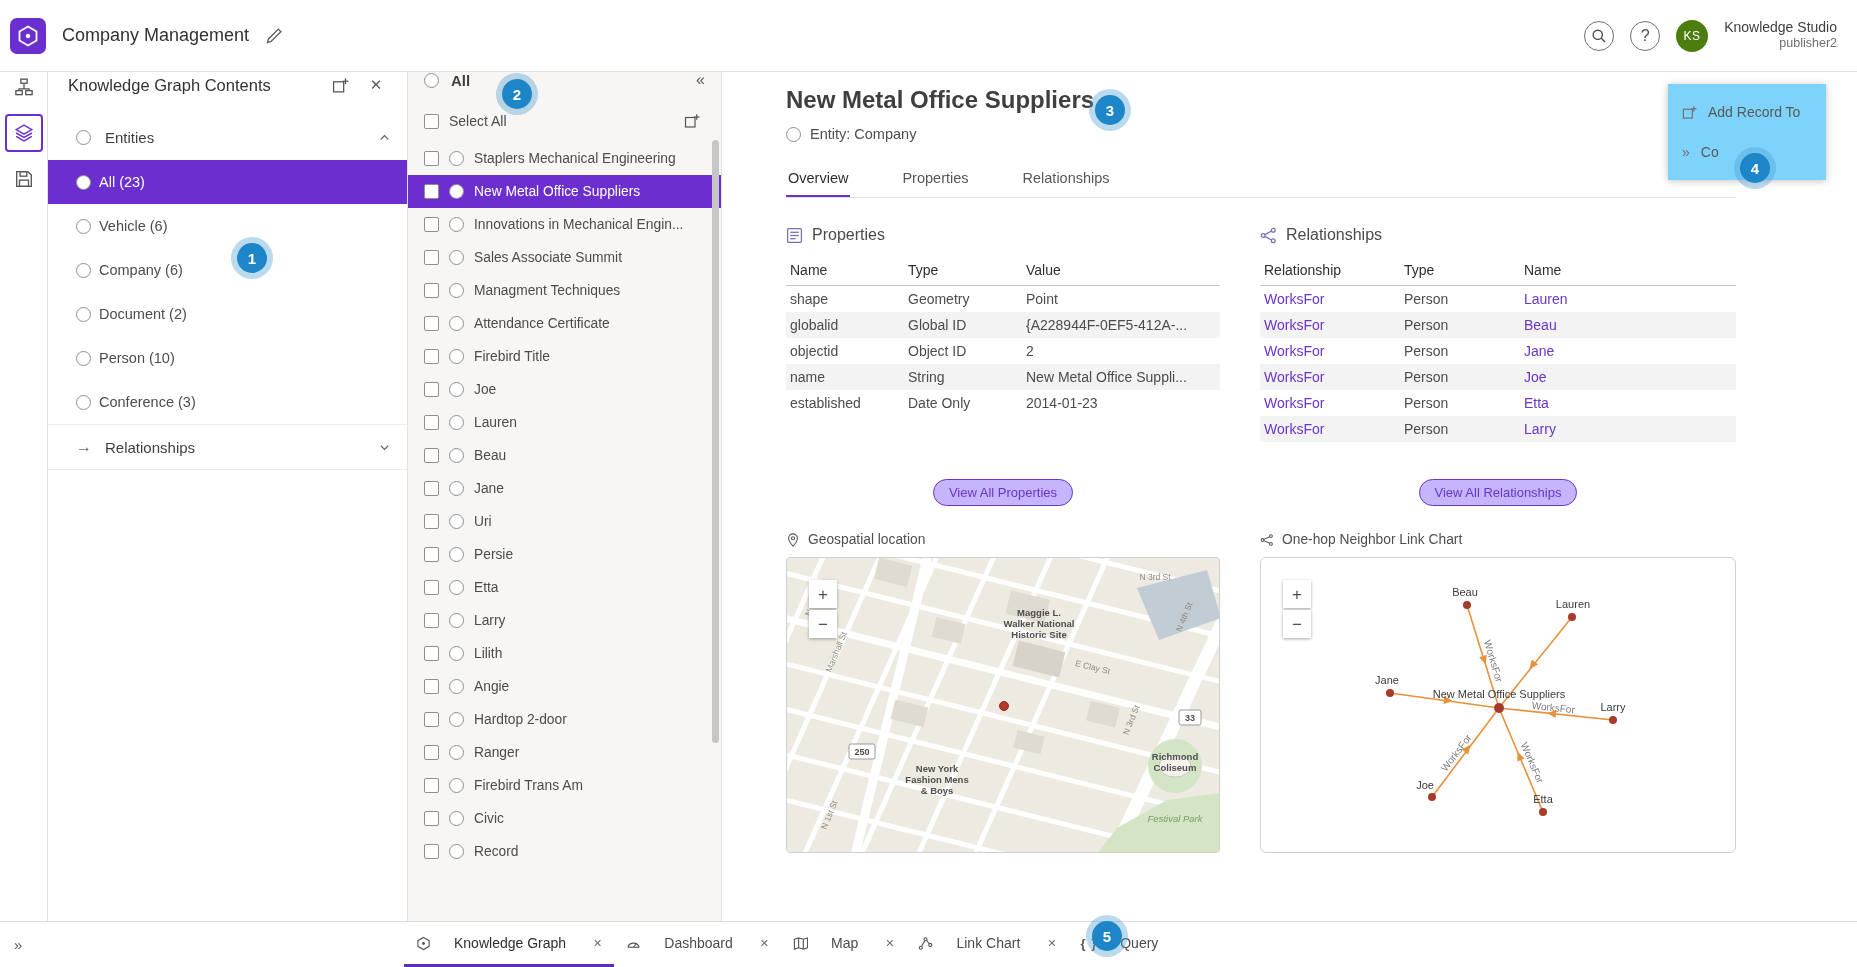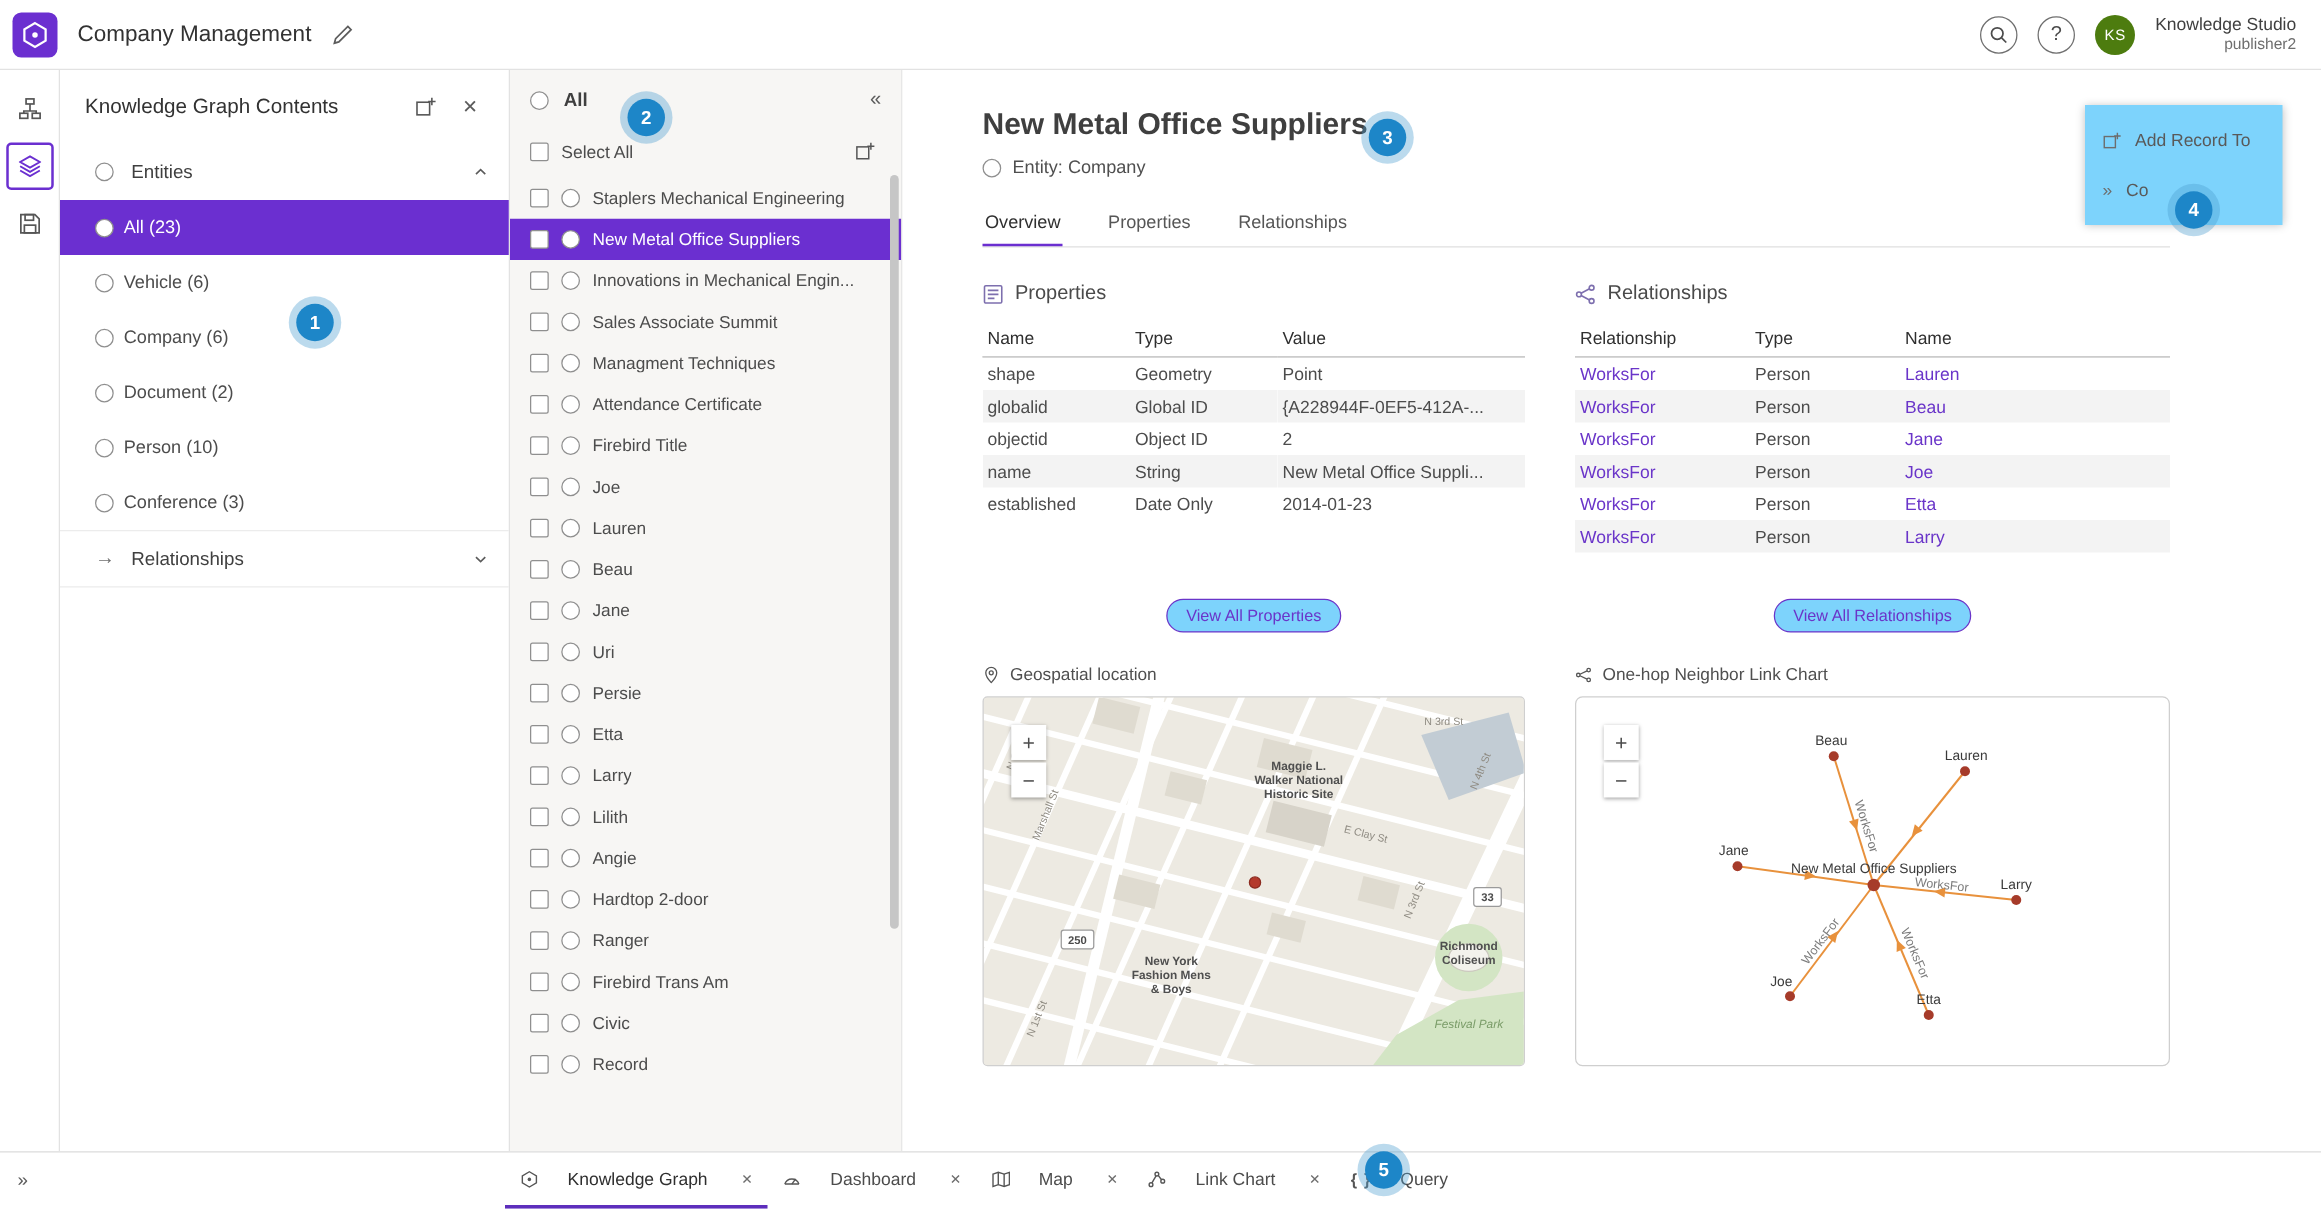--- a/index.html
+++ b/index.html
@@ -1,20 +1,20 @@
 <!DOCTYPE html>
 <html><head>
 <meta charset="utf-8">
 <style>
   * { margin:0; padding:0; box-sizing:border-box; }
   html,body { width:1857px; height:967px; font-family:"Liberation Sans",sans-serif; background:#fff; color:#4c4c4c; overflow:hidden; }
   .app { position:relative; width:1857px; height:967px; background:#fff; }
 
   
-  .header { position:absolute; top:0; left:0; right:0; height:56px; border-bottom:1px solid #e2e2e2; display:flex; align-items:center; padding:0 20px 0 10px; gap:16px; background:#fff; z-index:10; }
+  .header { position:absolute; top:0; left:0; right:0; height:72px; border-bottom:1px solid #e2e2e2; display:flex; align-items:center; padding:0 20px 0 10px; gap:16px; background:#fff; z-index:10; }
   .logo { width:36px; height:36px; border-radius:7px; background:#6b2fd0; display:flex; align-items:center; justify-content:center; flex:0 0 auto; }
   .apptitle { font-size:18px; color:#323232; font-weight:500; }
   .pencil { width:18px; height:18px; cursor:pointer; }
   .hspacer { flex:1; }
   .circbtn { width:30px; height:30px; border-radius:50%; border:1px solid #6f6f6f; background:#fff; display:flex; align-items:center; justify-content:center; cursor:pointer; }
   .helpq { font-size:16px; color:#4c4c4c; }
   .avatar { width:32px; height:32px; border-radius:50%; background:#4d7c0f; color:#fff; font-size:12px; display:flex; align-items:center; justify-content:center; letter-spacing:0.5px; cursor:pointer; }
   .userblock { text-align:right; line-height:1.25; }
   .userblock .prod { font-size:14px; color:#3f3f3f; }
   .userblock .uname { font-size:12.5px; color:#6e6e6e; }
@@ -51,34 +51,34 @@
   .list-row { height:33px; display:flex; align-items:center; gap:10px; padding:0 22px 0 16px; font-size:13.8px; color:#4c4c4c; cursor:pointer; }
   .list-row .lbl { white-space:nowrap; overflow:hidden; text-overflow:ellipsis; }
   .list-row.selected { background:#6b2fd0; color:#fff; }
   .vscroll { position:absolute; right:2px; top:2px; bottom:8px; width:7px; }
   .vthumb { position:absolute; top:0; left:0; width:7px; height:78%; background:#c6c6c6; border-radius:4px; }
 
   
   .main { position:absolute; top:56px; bottom:46px; left:722px; right:0; background:#fff; padding:30px 0 0 64px; overflow:hidden; }
   .rectitle { font-size:24px; font-weight:600; color:#3f3f3f; }
   .entityline { margin-top:12px; display:flex; align-items:center; gap:9px; font-size:14.5px; color:#4f4f4f; }
-  .rectabs { margin-top:28px; display:flex; gap:34px; border-bottom:1px solid #e0e0e0; width:950px; }
+  .rectabs { margin-top:28px; display:flex; gap:50px; border-bottom:1px solid #e0e0e0; width:950px; }
   .rectab { font-size:14.5px; color:#565656; padding:0 2px 9px; cursor:pointer; border-bottom:2px solid transparent; }
   .rectab.active { color:#2f2f2f; border-bottom:2px solid #6b2fd0; }
   .grid { margin-top:28px; display:flex; gap:40px; }
   .colA { width:434px; } .colB { width:476px; }
   .sechead { display:flex; align-items:center; gap:9px; font-size:16px; color:#4a4a4a; margin-bottom:12px; }
   .sechead2 { display:flex; align-items:center; gap:8px; font-size:13.8px; color:#4f4f4f; margin:26px 0 10px; }
   .card { height:250px; display:flex; flex-direction:column; }
   table.dtable { width:100%; border-collapse:collapse; table-layout:fixed; }
   table.dtable th { text-align:left; font-size:14px; font-weight:400; color:#2f2f2f; padding:6px 6px 7px 4px; border-bottom:1px solid #c9c9c9; }
   table.dtable td { font-size:14px; color:#4c4c4c; padding:5px 6px 5px 4px; height:26px; white-space:nowrap; overflow:hidden; text-overflow:ellipsis; }
   table.dtable tbody tr:nth-child(even) { background:#f3f3f3; }
   .rel-table td:first-child, .rel-table td:nth-child(3) { color:#6a35c9; cursor:pointer; }
-  .pillbtn { margin-top:auto; align-self:center; border:1px solid #6a35c9; color:#6a35c9; background:#7dd3fc; border-radius:14px; font-size:13px; padding:5px 15px; cursor:pointer; font-family:"Liberation Sans",sans-serif; }
+  .pillbtn { margin-top:auto; align-self:center; border:1px solid #6a35c9; color:#6a35c9; background:#c4b5fd; border-radius:14px; font-size:13px; padding:5px 15px; cursor:pointer; font-family:"Liberation Sans",sans-serif; }
   .mapbox { position:relative; width:434px; height:296px; border:1px solid #cfcfcf; border-radius:4px; overflow:hidden; background:#edeae2; }
   .chartbox { position:relative; width:476px; height:296px; border:1px solid #cfcfcf; border-radius:6px; overflow:hidden; background:#fff; }
   .zoomctl { position:absolute; left:22px; top:22px; display:flex; flex-direction:column; gap:2px; z-index:5; }
   .zbtn { width:28px; height:28px; background:#fff; border:none; box-shadow:0 1px 3px rgba(0,0,0,.35); font-size:17px; color:#4c4c4c; cursor:pointer; line-height:1; }
 
   
   .bottombar { position:absolute; left:0; right:0; bottom:0; height:46px; border-top:1px solid #dcdcdc; background:#fff; display:flex; align-items:stretch; padding-left:14px; }
   .expander { align-self:center; font-size:15px; color:#5c5c5c; cursor:pointer; width:22px; }
   .tabspacer { width:368px; }
   .btab { display:flex; align-items:center; gap:23px; padding:0 12px; font-size:14px; color:#4c4c4c; cursor:pointer; border-bottom:3px solid transparent; }

